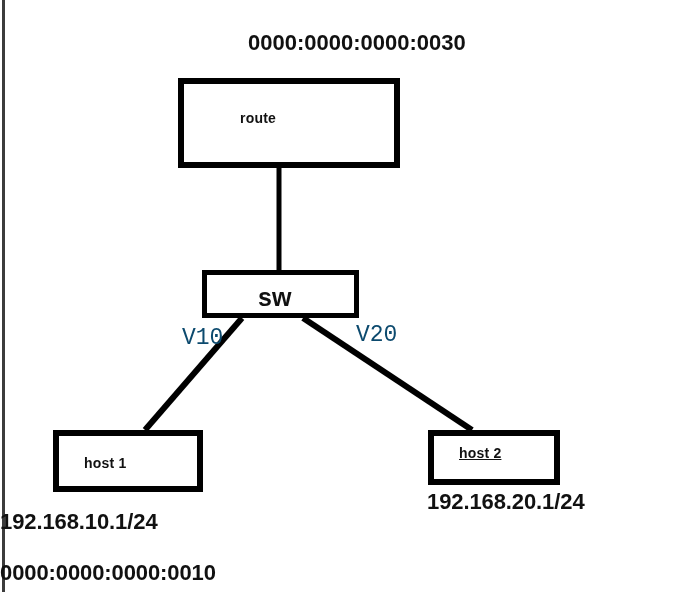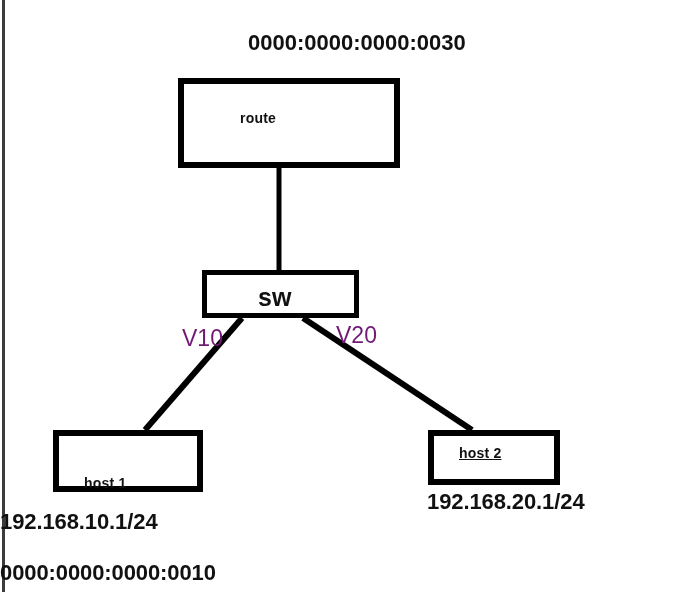--- a/index.html
+++ b/index.html
@@ -43,24 +43,25 @@
   .addr-label {
     position: absolute;
     color: #111111;
     font-size: 22px;
     font-weight: 600;
     white-space: nowrap;
     letter-spacing: -0.1px;
   }
   .port-label {
     position: absolute;
-    color: #701a75;
+    color: #0c4a6e;
     font-size: 23px;
     font-weight: 500;
     white-space: nowrap;
+    font-family: Liberation Mono, monospace;
   }
   .router-addr {
     position: absolute;
     color: #111111;
     font-size: 22px;
     font-weight: 600;
     white-space: nowrap;
   }
 </style>
 </head>
@@ -88,23 +89,23 @@
   </svg>
 
   <div class="router-addr" style="left:248px; top:30px;text-align:center;">0000:0000:0000:0030</div>
 
   <div class="node-label" style="left:240px; top:110px;">route</div>
 
   <div class="node-label" style="left:258px; top:283px; font-size:25px;">sw</div>
 
   <div class="port-label" style="left:182px; top:325px;">V10</div>
 
-  <div class="port-label" style="left:336px; top:322px;">V20</div>
+  <div class="port-label" style="left:356px; top:322px;">V20</div>
 
-  <div class="node-label" style="left:84px; top:455px;margin-top:20px;">host 1</div>
+  <div class="node-label" style="left:84px; top:455px;">host 1</div>
 
   <div class="addr-label" style="left:0px; top:509px;">192.168.10.1/24</div>
 
   <div class="addr-label" style="left:0px; top:560px;">0000:0000:0000:0010</div>
 
   <div class="node-label" style="left:459px; top:445px;text-decoration:underline;">host 2</div>
 
   <div class="addr-label" style="left:427px; top:489px;">192.168.20.1/24</div>
 
 

